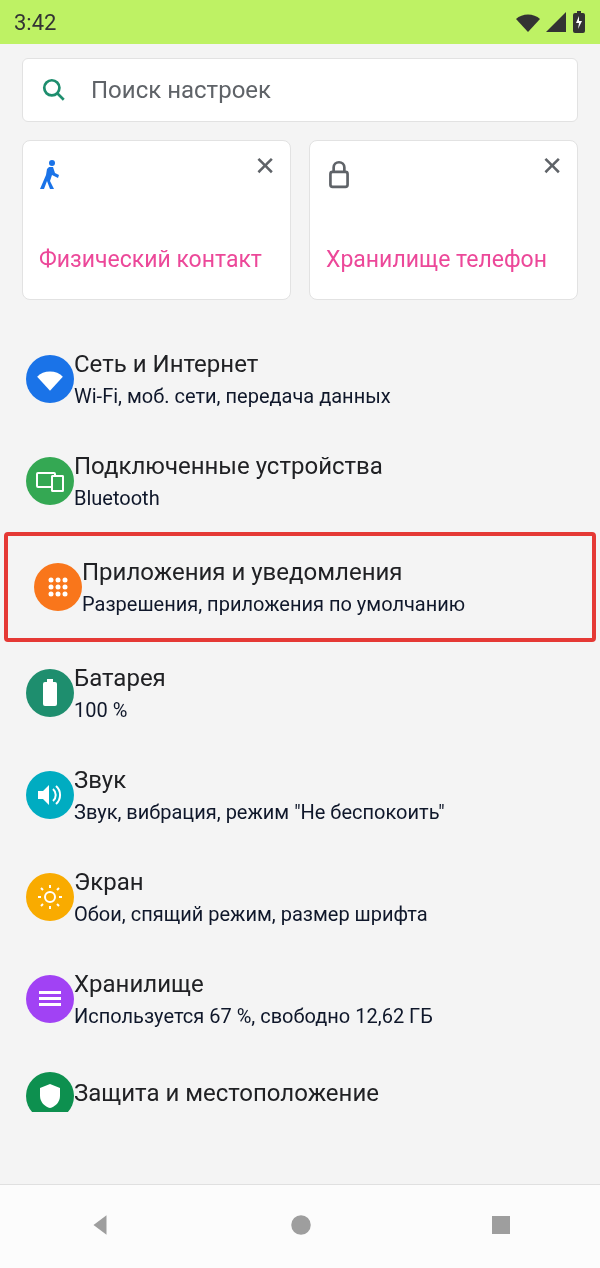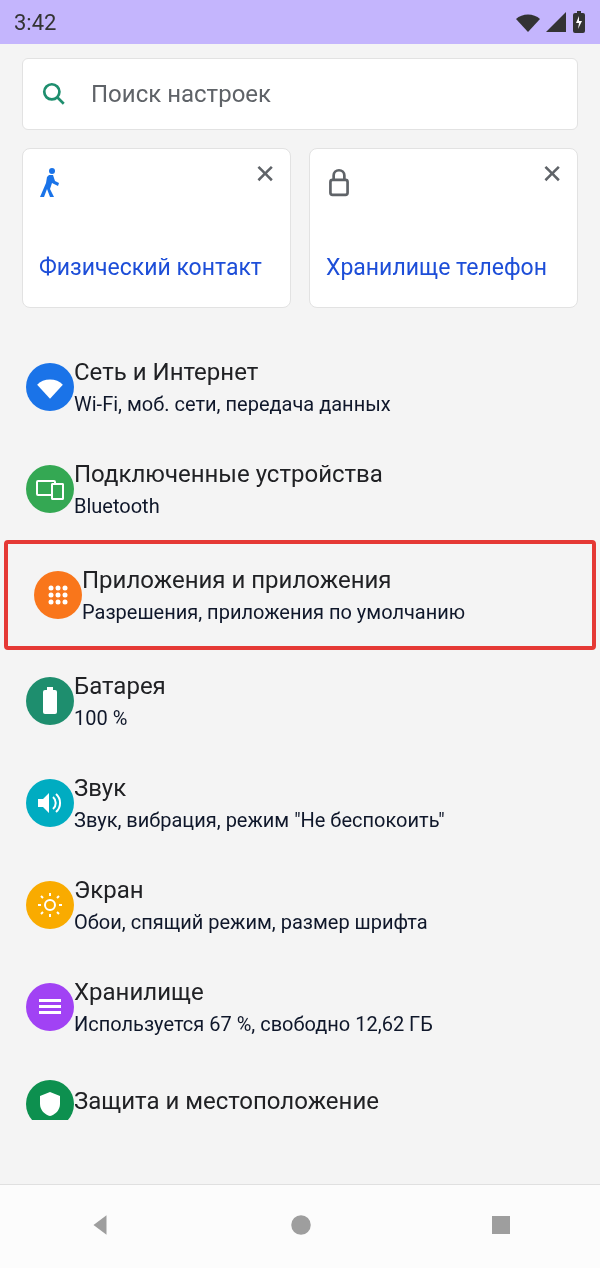--- a/index.html
+++ b/index.html
@@ -1,34 +1,34 @@
 <!DOCTYPE html>
 <html><head>
 <meta charset="utf-8">
 <style>
   * { box-sizing: border-box; margin: 0; padding: 0; }
   html, body { width: 600px; height: 1268px; font-family: Roboto, "Segoe UI", Arial, sans-serif; background: #f4f4f4; color: #202124; }
   body { position: relative; }
 
   
-  .status-bar { height: 44px; background: #c4b5fd; display: flex; align-items: center; justify-content: space-between; padding: 16px 14px; font-size: 22px; color: #333; }
+  .status-bar { height: 44px; background: #bef264; display: flex; align-items: center; justify-content: space-between; padding: 16px 14px; font-size: 22px; color: #333; }
   .status-right { display: flex; align-items: center; gap: 6px; }
   .status-right svg { display: block; }
 
   
   .search-wrap { padding: 14px 22px 8px 22px; }
-  .search-box { height: 72px; background: #fff; border: 1px solid #e2e2e2; border-radius: 6px; display: flex; align-items: center; padding: 0 18px; gap: 24px; }
+  .search-box { height: 64px; background: #fff; border: 1px solid #e2e2e2; border-radius: 6px; display: flex; align-items: center; padding: 0 18px; gap: 24px; }
   .search-box span.ph { color: #5f6368; font-size: 24px; }
 
   
   .cards { display: flex; gap: 18px; padding: 10px 22px 18px 22px; }
   .card { flex: 1; background: #fff; border: 1px solid #e2e2e2; border-radius: 8px; padding: 18px 16px 26px 16px; position: relative; min-height: 160px; display: flex; flex-direction: column; justify-content: space-between; }
   .card .close { position: absolute; top: 12px; right: 14px; color: #5f6368; font-size: 26px; line-height: 1; cursor: pointer; }
   .card .icon { color: #1a73e8; }
-  .card .title { font-size: 23px; color: #1d4ed8; margin-top: 42px; }
+  .card .title { font-size: 23px; color: #ec4899; margin-top: 42px; }
 
   
   .list { padding-top: 10px; }
   .row { display: flex; align-items: center; padding: 22px 26px; }
   .row .circ { width: 48px; height: 48px; border-radius: 50%; flex-shrink: 0; display: flex; align-items: center; justify-content: center; color: #fff; }
   .row .texts { flex: 1; min-width: 0; }
   .row .t1 { font-size: 24px; color: #202124; margin-bottom: 6px; }
   .row .t2 { font-size: 20px; color: #0f172a; white-space: nowrap; overflow: hidden; text-overflow: ellipsis; }
 
   .hl { border: 4px solid #e53935; border-radius: 4px; margin: 0 4px; }
@@ -130,21 +130,21 @@
             <circle cx="19" cy="5" r="2.5"></circle>
             <circle cx="5" cy="12" r="2.5"></circle>
             <circle cx="12" cy="12" r="2.5"></circle>
             <circle cx="19" cy="12" r="2.5"></circle>
             <circle cx="5" cy="19" r="2.5"></circle>
             <circle cx="12" cy="19" r="2.5"></circle>
             <circle cx="19" cy="19" r="2.5"></circle>
           </svg>
       </div>
       <div class="texts">
-        <div class="t1">Приложения и приложения</div>
+        <div class="t1">Приложения и уведомления</div>
         <div class="t2">Разрешения, приложения по умолчанию</div>
       </div>
     </div>
   </div>
 
   <div class="row">
     <div class="circ" style="background:#1e8e6e">
       <svg width="16" height="28" viewBox="0 0 16 28" fill="#fff">
           <rect x="5" y="0" width="6" height="3"></rect>
           <rect x="1" y="3" width="14" height="24" rx="2"></rect>

